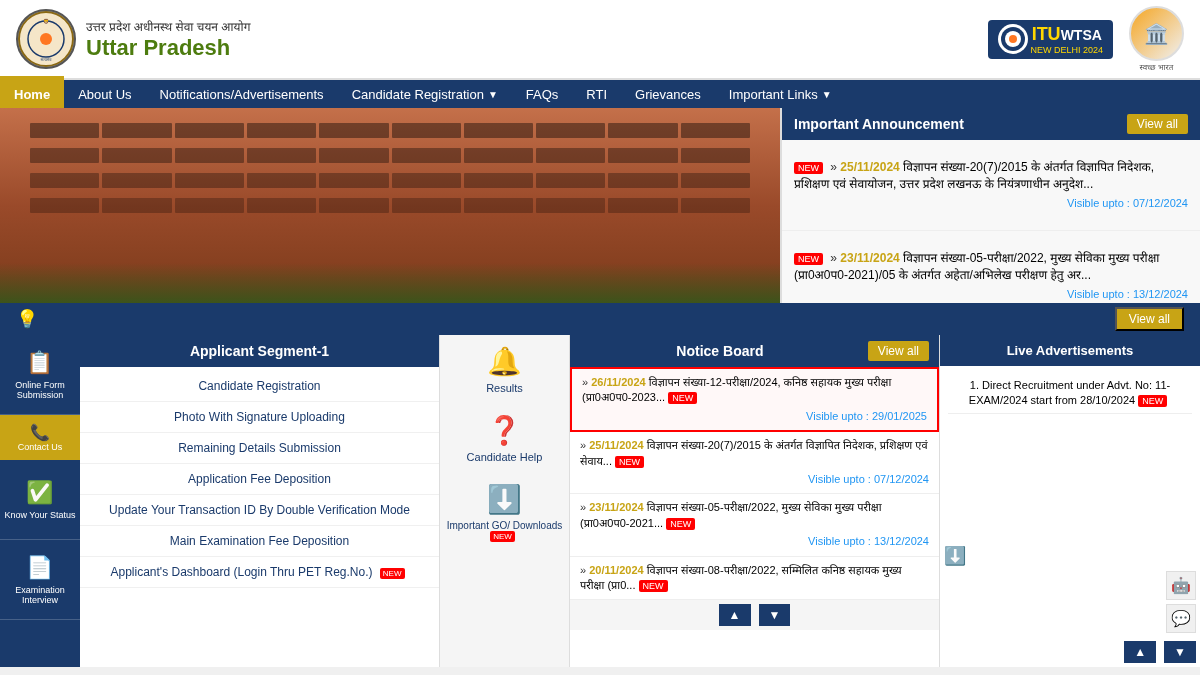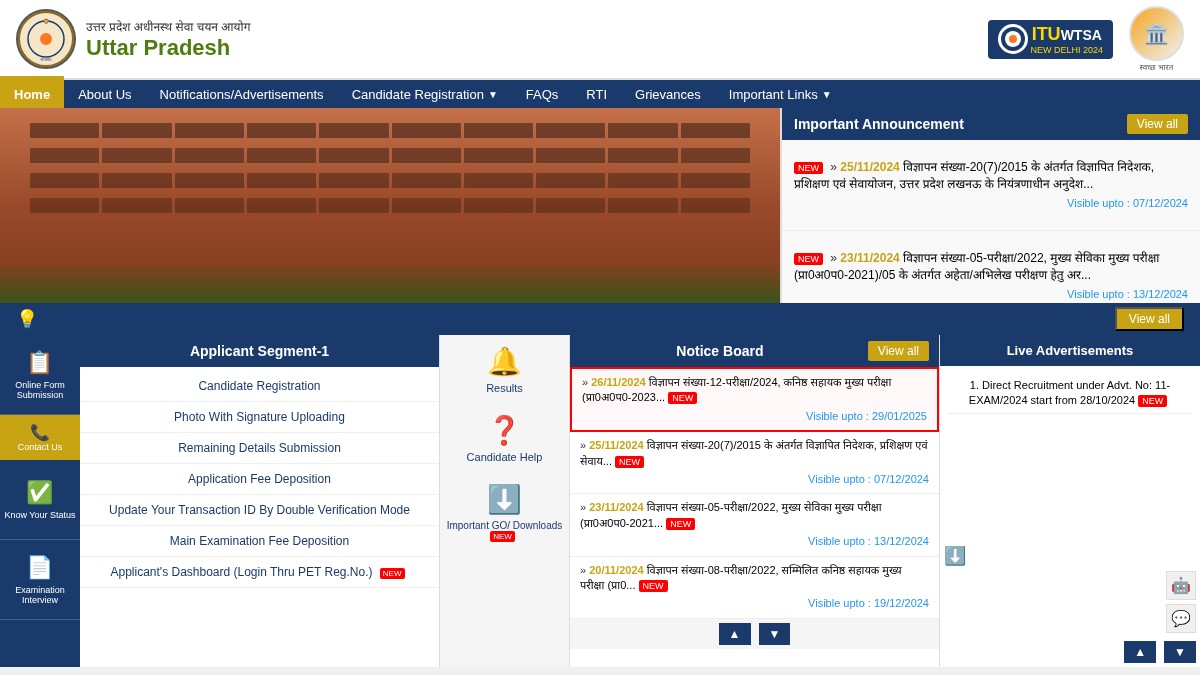--- a/index.html
+++ b/index.html
@@ -307,21 +307,20 @@
       <span class="notice-date">23/11/2024</span>
       <span>विज्ञापन संख्या-05-परीक्षा/2022, मुख्य सेविका मुख्य परीक्षा (प्रा0अ0प0-2021...</span>
       <span class="new-badge">NEW</span>
       <div class="visible-upto">Visible upto : 13/12/2024</div>
     </div>
     <div class="notice-item">
       <span style="color:#333;">» </span>
       <span class="notice-date">20/11/2024</span>
       <span>विज्ञापन संख्या-08-परीक्षा/2022, सम्मिलित कनिष्ठ सहायक मुख्य परीक्षा (प्रा0...</span>
       <span class="new-badge">NEW</span>
-      <div class="visible-upto">Visible upto : 19/12/2024</div>
     </div>
     <div class="notice-nav">
       <button class="nav-arrow-btn">▲</button>
       <button class="nav-arrow-btn">▼</button>
     </div>
   </div>
 
   <div class="live-ads">
     <div class="live-ads-header">Live Advertisements</div>
     <div class="live-ads-content">

